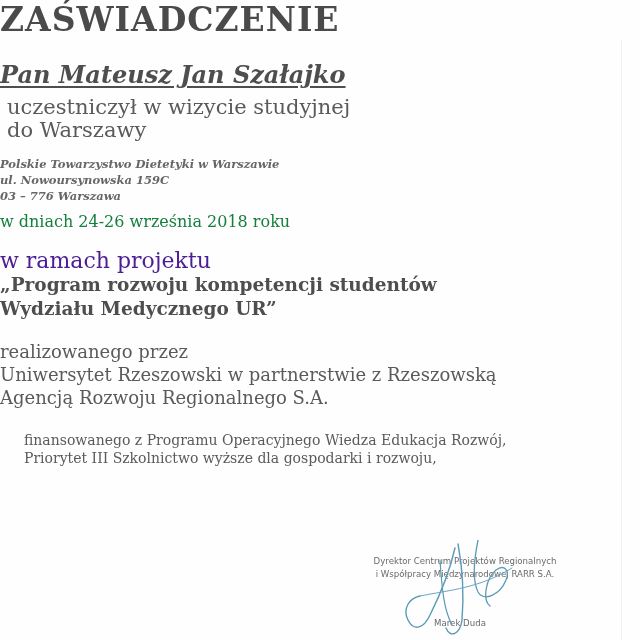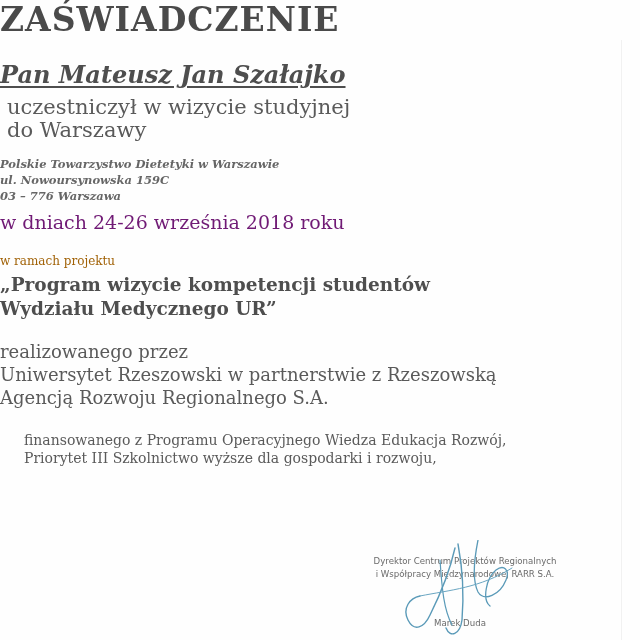--- a/index.html
+++ b/index.html
@@ -62,28 +62,28 @@
       padding-left: 7px;
     }
     .addr {
       font-size: 11.5px;
       font-style: italic;
       line-height: 16px;
       color: #666666;
       font-weight: bold;
     }
     .date {
-      font-size: 19px;
+      font-size: 16px;
       line-height: 18px;
-      color: #701a75;
+      color: #15803d;
     }
     .proj-intro {
-      font-size: 12px;
+      font-size: 22px;
       line-height: 22px;
-      color: #a16207;
+      color: #4c1d95;
     }
     .proj-title {
       font-size: 18.5px;
       font-weight: bold;
       line-height: 24px;
       color: #4e4e4e;
     }
     .realized {
       font-size: 18px;
       line-height: 24px;
@@ -129,21 +129,21 @@
   <div class="line body-lg" style="top:95px;">uczestniczył w wizycie studyjnej</div>
   <div class="line body-lg" style="top:118px;">do Warszawy</div>
 
   <div class="line addr" style="top:156px;">Polskie Towarzystwo Dietetyki w Warszawie</div>
   <div class="line addr" style="top:172px;">ul. Nowoursynowska 159C</div>
   <div class="line addr" style="top:188px;">03 – 776 Warszawa</div>
 
   <div class="line date" style="top:213px;">w dniach 24-26 września 2018 roku</div>
 
   <div class="line proj-intro" style="top:250px;">w ramach projektu</div>
-  <div class="line proj-title" style="top:273px;">„Program wizycie kompetencji studentów</div>
+  <div class="line proj-title" style="top:273px;">„Program rozwoju kompetencji studentów</div>
   <div class="line proj-title" style="top:297px;">Wydziału Medycznego UR”</div>
 
   <div class="line realized" style="top:340px;">realizowanego przez</div>
   <div class="line realized" style="top:363px;">Uniwersytet Rzeszowski w partnerstwie z Rzeszowską</div>
   <div class="line realized" style="top:386px;">Agencją Rozwoju Regionalnego S.A.</div>
 
   <div class="line funding" style="top:431px;">finansowanego z Programu Operacyjnego Wiedza Edukacja Rozwój,</div>
   <div class="line funding" style="top:449px;">Priorytet III Szkolnictwo wyższe dla gospodarki i rozwoju,</div>
 
   <div class="sig-block" style="top:555px;">Dyrektor Centrum Projektów Regionalnych</div>

